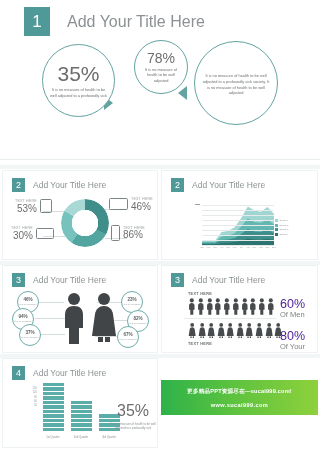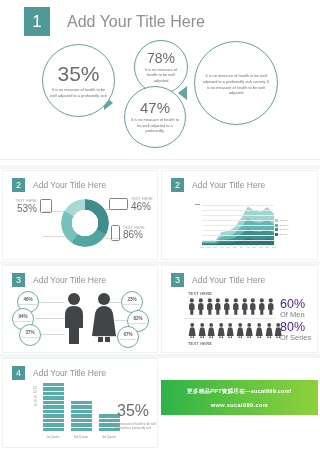--- a/index.html
+++ b/index.html
@@ -143,24 +143,20 @@
   <div class="tail" id="t2"></div>
 
   <div class="bub" id="b35">
     <div class="big">35%</div>
     <div class="cap">It is no measure of health to be well adjusted to a profoundly sick</div>
   </div>
   <div class="bub" id="b78">
     <div class="big">78%</div>
     <div class="cap">It is no measure of health to be well adjusted</div>
   </div>
-  <div class="bub" id="b47">
-    <div class="big">47%</div>
-    <div class="cap">It is no measure of health to be well adjusted to a profoundly.</div>
-  </div>
   <div class="bub" id="b84">
     <div class="cap">It is no measure of health to be well adjusted to a profoundly sick society. It is no measure of health to be well adjusted</div>
   </div>
   <div class="sep"></div>
 </div>
 
 <div class="band" style="top:165px;"></div>
 
 <div class="slide framed" id="s2l">
   <div class="hdr">
@@ -186,20 +182,27 @@
   </div>
 
   <div class="dev" style="left:106px; top:26px; display:flex; align-items:center; gap:3px;">
     <span class="ico" style="display:block; width:19px; height:12px; border-radius:1.5px;"></span>
     <div>
       <div class="lbl">TEXT HERE</div>
       <div class="pct">46%</div>
     </div>
   </div>
 
+  <div class="dev" style="left:8px; top:55px; display:flex; align-items:center; gap:3px;">
+    <div style="text-align:right;">
+      <div class="lbl">TEXT HERE</div>
+      <div class="pct">30%</div>
+    </div>
+    <span class="ico" style="display:block; width:18px; height:11px; border-radius:1.5px;"></span>
+  </div>
 
   <div class="dev" style="left:108px; top:54px; display:flex; align-items:center; gap:3px;">
     <span class="ico" style="display:block; width:9px; height:16px; border-radius:1.5px;"></span>
     <div>
       <div class="lbl">TEXT HERE</div>
       <div class="pct">86%</div>
     </div>
   </div>
 </div>
 
@@ -439,23 +442,23 @@
         <rect x="6.8" y="19.4" width="1.8" height="2.4" fill="#474b4d"></rect>
       </svg>
       <svg viewBox="0 0 12 22" width="8.4" height="17">
         <circle cx="6" cy="3" r="2.7" fill="#474b4d"></circle>
         <path d="M6 6.4c-2 0-3.2 1.2-3.6 3.2L1 19h10L9.6 9.6C9.2 7.6 8 6.4 6 6.4z" fill="#474b4d"></path>
         <rect x="3.4" y="19.4" width="1.8" height="2.4" fill="#474b4d"></rect>
         <rect x="6.8" y="19.4" width="1.8" height="2.4" fill="#474b4d"></rect>
       </svg>
     </div>
   <div class="th-lbl" style="left:26px; top:76px;">TEXT HERE</div>
-  <div style="position:absolute; left:118px; top:55px;">
+  <div style="position:absolute; left:118px; top:64px;text-align:right;">
     <div class="pct-big">80%</div>
-    <div class="pct-sub">Of Series</div>
+    <div class="pct-sub">Of Your</div>
   </div>
 </div>
 
 <div class="band" style="top:354px;"></div>
 
 <div class="slide framed" id="s4l">
   <div class="hdr">
     <div class="num-box">4</div>
     <div class="hdr-title">Add Your Title Here</div>
   </div>

